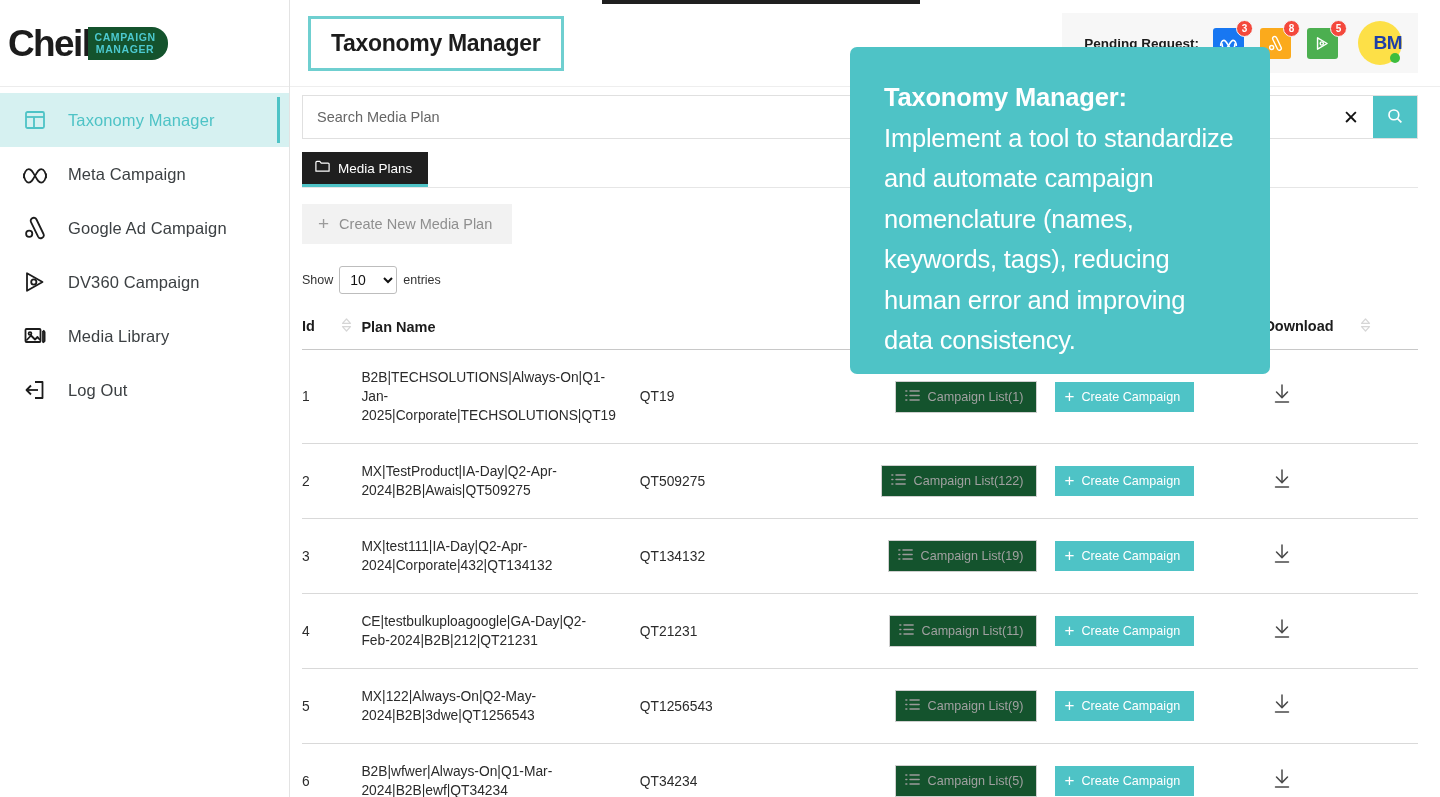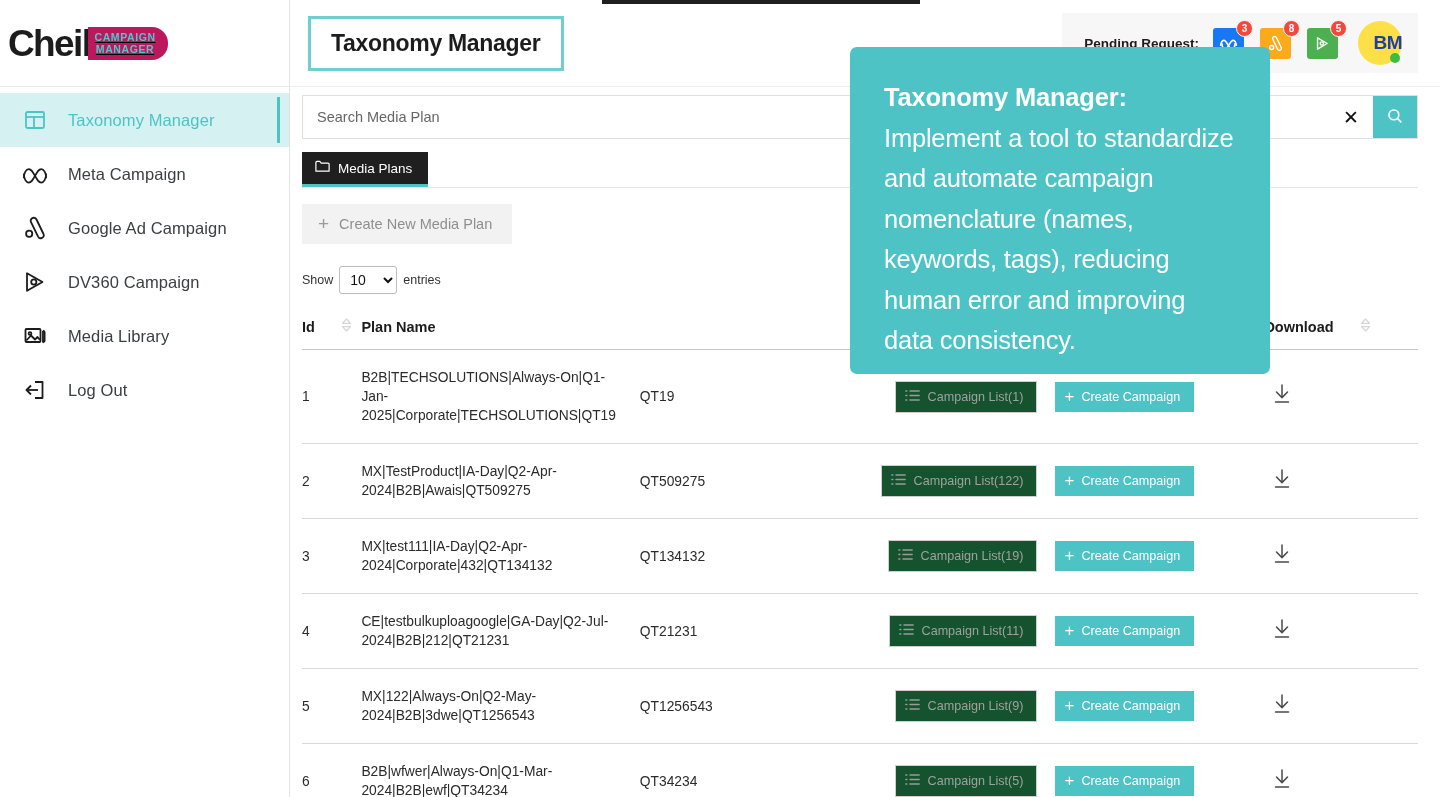--- a/index.html
+++ b/index.html
@@ -26,27 +26,26 @@
     border-bottom: 1px solid #ececec;
   }
   .logo {
     display: flex; align-items: center;
   }
   .logo-cheil {
     font-size: 37px; font-weight: 700; letter-spacing: -1.6px;
     color: #1c1c1c; line-height: 1; font-family: "Liberation Sans", sans-serif;
   }
   .logo-badge {
-    background: #be185d;
+    background: #14532d;
     border-radius: 0 16px 16px 0;
     padding: 4px 12px 4px 6px;
     margin-left: -2px;
     display: flex; flex-direction: column; align-items: center; justify-content:center;
     height: 33px;
-    text-decoration: underline;
   }
   .logo-badge span {
     color: #4cc9cf; font-size: 10.5px; font-weight: 700; letter-spacing: 0.6px;
     line-height: 12px;
   }
   .nav { padding-top: 6px; }
   .nav-item {
     display: flex; align-items: center;
     height: 54px;
     padding-left: 22px;
@@ -188,21 +187,21 @@
 
   
   .table-wrap { margin: 14px 22px 0 12px; }
   table { width:100%; border-collapse: collapse; table-layout: fixed; }
   thead th {
     text-align:left; font-size: 14.5px; font-weight:700; color:#1c1c1c;
     padding: 10px 0 14px 0;
     border-bottom: 1px solid #c8c8c8;
     vertical-align: middle;
   }
-  .th-inner { display:flex; align-items:center; gap: 26px; }
+  .th-inner { display:flex; gap: 26px; }
   .sort-ico { flex: 0 0 auto; opacity: .55; }
   tbody td {
     font-size: 13.8px; color:#2b2b2b;
     padding: 18px 0;
     border-bottom: 1px solid #d9d9d9;
     vertical-align: middle;
     line-height: 19px;
   }
   tbody tr:first-child td { border-top: none; }
   .col-id { width: 58px; }
@@ -566,21 +565,21 @@
               <td style="padding-left:8px;"><button class="dl-btn">
                   <svg width="20" height="22" viewBox="0 0 20 22" fill="none" stroke="#4a4a4a" stroke-width="1.5" stroke-linejoin="round" stroke-linecap="round">
                     <path d="M10 2 L10 13.5"></path>
                     <path d="M4.5 9 L10 14.6 L15.5 9"></path>
                     <line x1="3.5" y1="19" x2="16.5" y2="19"></line>
                   </svg>
                 </button></td>
             </tr>
             <tr>
               <td>4</td>
-              <td class="col-plan">CE|testbulkuploagoogle|GA-Day|Q2-Jul-2024|B2B|212|QT21231</td>
+              <td class="col-plan">CE|testbulkuploagoogle|GA-Day|Q2-Feb-2024|B2B|212|QT21231</td>
               <td>QT21231</td>
               <td style="text-align:right;padding-right:18px;"><button class="campaign-list-btn">
                   <span><svg width="15" height="13" viewBox="0 0 18 14" fill="none" stroke="#9a9a9a" stroke-width="1.7" stroke-linecap="round">
                       <line x1="6" y1="1.6" x2="17" y2="1.6"></line>
                       <line x1="6" y1="7" x2="17" y2="7"></line>
                       <line x1="6" y1="12.4" x2="17" y2="12.4"></line>
                       <line x1="1" y1="1.6" x2="2.2" y2="1.6"></line>
                       <line x1="1" y1="7" x2="2.2" y2="7"></line>
                       <line x1="1" y1="12.4" x2="2.2" y2="12.4"></line>
                     </svg></span>

